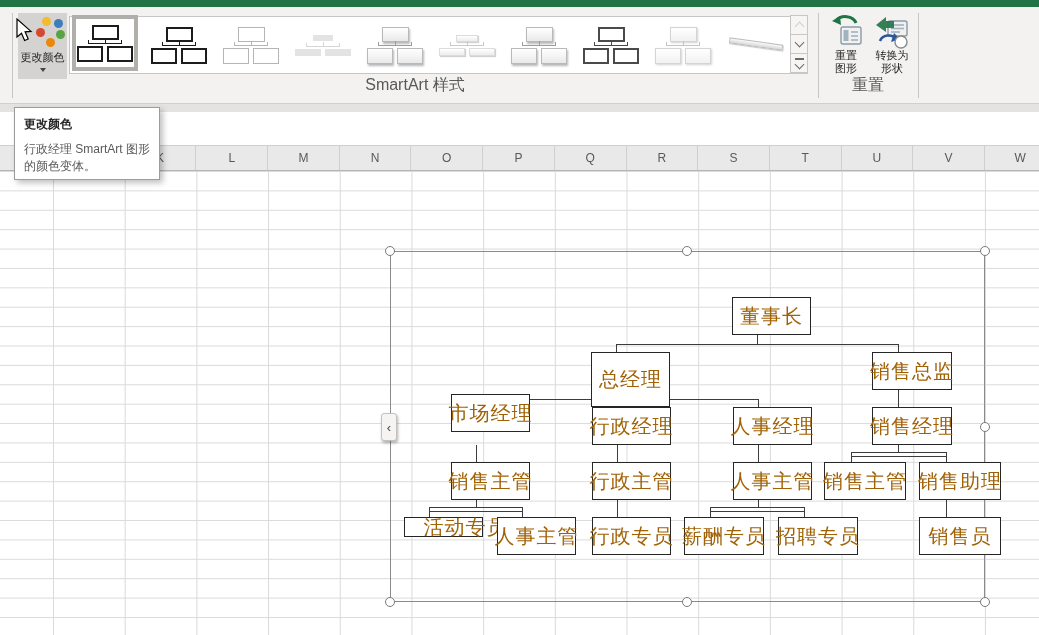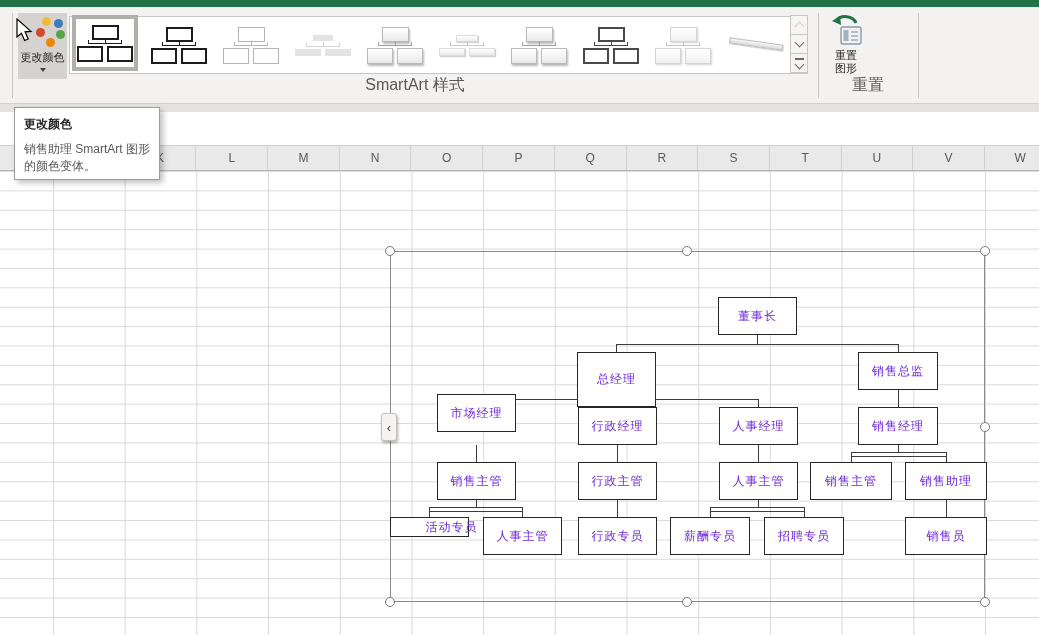--- a/index.html
+++ b/index.html
@@ -80,21 +80,21 @@
   .tooltip { position:absolute; left:14px; top:107px; width:146px; height:73px; background:#fff; border:1px solid #9e9c9a; box-shadow:3px 3px 6px rgba(0,0,0,.25); z-index:50; padding:8px 9px; }
   .tooltip .tt-title { font-size:12px; font-weight:bold; color:#262626; margin-bottom:8px; }
   .tooltip .tt-body { font-size:12px; color:#595959; line-height:17px; }
 
   
   .sel-frame { position:absolute; left:390px; top:251px; width:595px; height:351px; border:1px solid #8a8a8a; z-index:5; }
   .handle { position:absolute; width:10px; height:10px; border-radius:50%; background:#fff; border:1.5px solid #7a7a7a; z-index:20; }
   .textpane-tab { position:absolute; left:381px; top:413px; width:16px; height:28px; background:#f5f4f2; border:1px solid #c3c1bf; border-radius:3px; box-shadow:1px 2px 3px rgba(0,0,0,.3); z-index:22; display:flex; align-items:center; justify-content:center; font-size:13px; color:#444; }
 
   
-  .org-node { position:absolute; background:#fff; border:1.4px solid #262626; display:flex; align-items:center; justify-content:center; font-family:"Liberation Serif", serif; font-size:12px; letter-spacing:1px; color:#6d28d9; z-index:10; white-space:nowrap; }
+  .org-node { position:absolute; background:#fff; border:1.4px solid #262626; display:flex; align-items:center; justify-content:center; font-family:"Liberation Serif", serif; font-size:20px; letter-spacing:1px; color:#a16207; z-index:10; white-space:nowrap;margin-left:14px; }
   .conn { position:absolute; background:#3c3c3c; z-index:8; }
   .conn-rect { position:absolute; border:1px solid #3c3c3c; background:transparent; z-index:8; }
 </style>
 </head>
 <body>
 
 <div class="titlebar"></div>
 
 <div class="ribbon">
   <div class="vsep" style="left:12px;"></div>
@@ -231,20 +231,34 @@
       <line x1="23" y1="17" x2="30" y2="17" stroke="#9fb3c0" stroke-width="1.6"></line>
       <line x1="23" y1="21" x2="30" y2="21" stroke="#9fb3c0" stroke-width="1.6"></line>
       <line x1="23" y1="25" x2="30" y2="25" stroke="#9fb3c0" stroke-width="1.6"></line>
       <path d="M 28 8 A 11 9 0 0 0 8 6" fill="none" stroke="#217346" stroke-width="3"></path>
       <path d="M 12 1 L 4 6 L 13 10 Z" fill="#217346"></path>
     </svg>
     <span class="l1">重置</span>
     <span class="l2">图形</span>
   </div>
 
+  <div class="rbtn" style="left:870px;">
+    <svg width="36" height="34" viewBox="0 0 36 34">
+      <rect x="14" y="6" width="19" height="15" rx="2" fill="#f2f1f0" stroke="#8a9ba8" stroke-width="1.4"></rect>
+      <line x1="17" y1="10" x2="30" y2="10" stroke="#9fb3c0" stroke-width="1.6"></line>
+      <line x1="17" y1="13.5" x2="30" y2="13.5" stroke="#9fb3c0" stroke-width="1.6"></line>
+      <line x1="17" y1="17" x2="26" y2="17" stroke="#9fb3c0" stroke-width="1.6"></line>
+      <path d="M 2 10 L 12 2 L 12 6 L 20 6 L 20 13 L 12 13 L 12 17 Z" fill="#217346" opacity="0.9"></path>
+      <path d="M 6 26 A 9 8 0 0 1 22 24" fill="none" stroke="#2b579a" stroke-width="2.6"></path>
+      <path d="M 20 18 L 26 24 L 17 27 Z" fill="#2b579a"></path>
+      <circle cx="27" cy="27" r="6" fill="#fff" stroke="#8a8a8a" stroke-width="1.4"></circle>
+    </svg>
+    <span class="l1">转换为</span>
+    <span class="l2">形状</span>
+  </div>
 
   <div class="group-label" style="left:868px;">重置</div>
 
   <div class="vsep" style="left:918px;"></div>
 </div>
 
 <div class="ribbon-bottom-strip"></div>
 
 <svg class="cursor-svg" width="18" height="26" viewBox="0 0 18 26">
   <polygon points="1,1 1,19 5.5,15.2 8.6,22.5 12.2,21 9.1,13.8 15,13.4" fill="#fff" stroke="#000" stroke-width="1.2"></polygon>
@@ -267,21 +281,21 @@
     <div class="col-cell" style="width: 71.7px;">T</div>
     <div class="col-cell" style="width: 71.7px;">U</div>
     <div class="col-cell" style="width: 71.7px;">V</div>
     <div class="col-cell" style="width: 71.7px;">W</div>
   </div>
 
 <div class="grid"></div>
 
 <div class="tooltip">
   <div class="tt-title">更改颜色</div>
-  <div class="tt-body">销售助理 SmartArt 图形的颜色变体。</div>
+  <div class="tt-body">行政经理 SmartArt 图形的颜色变体。</div>
 </div>
 
 <div id="org-layer">
     <div class="conn" style="left: 757px; top: 335px; width: 1px; height: 8.5px;"></div>
     <div class="conn" style="left: 616px; top: 343.5px; width: 282.5px; height: 1px;"></div>
     <div class="conn" style="left: 616px; top: 343.5px; width: 1px; height: 8.5px;"></div>
     <div class="conn" style="left: 897.5px; top: 343.5px; width: 1px; height: 8.5px;"></div>
     <div class="conn" style="left: 616px; top: 390px; width: 1px; height: 8.5px;"></div>
     <div class="conn" style="left: 476px; top: 398.5px; width: 283px; height: 1px;"></div>
     <div class="conn" style="left: 476px; top: 398.5px; width: 1px; height: 8.5px;"></div>

